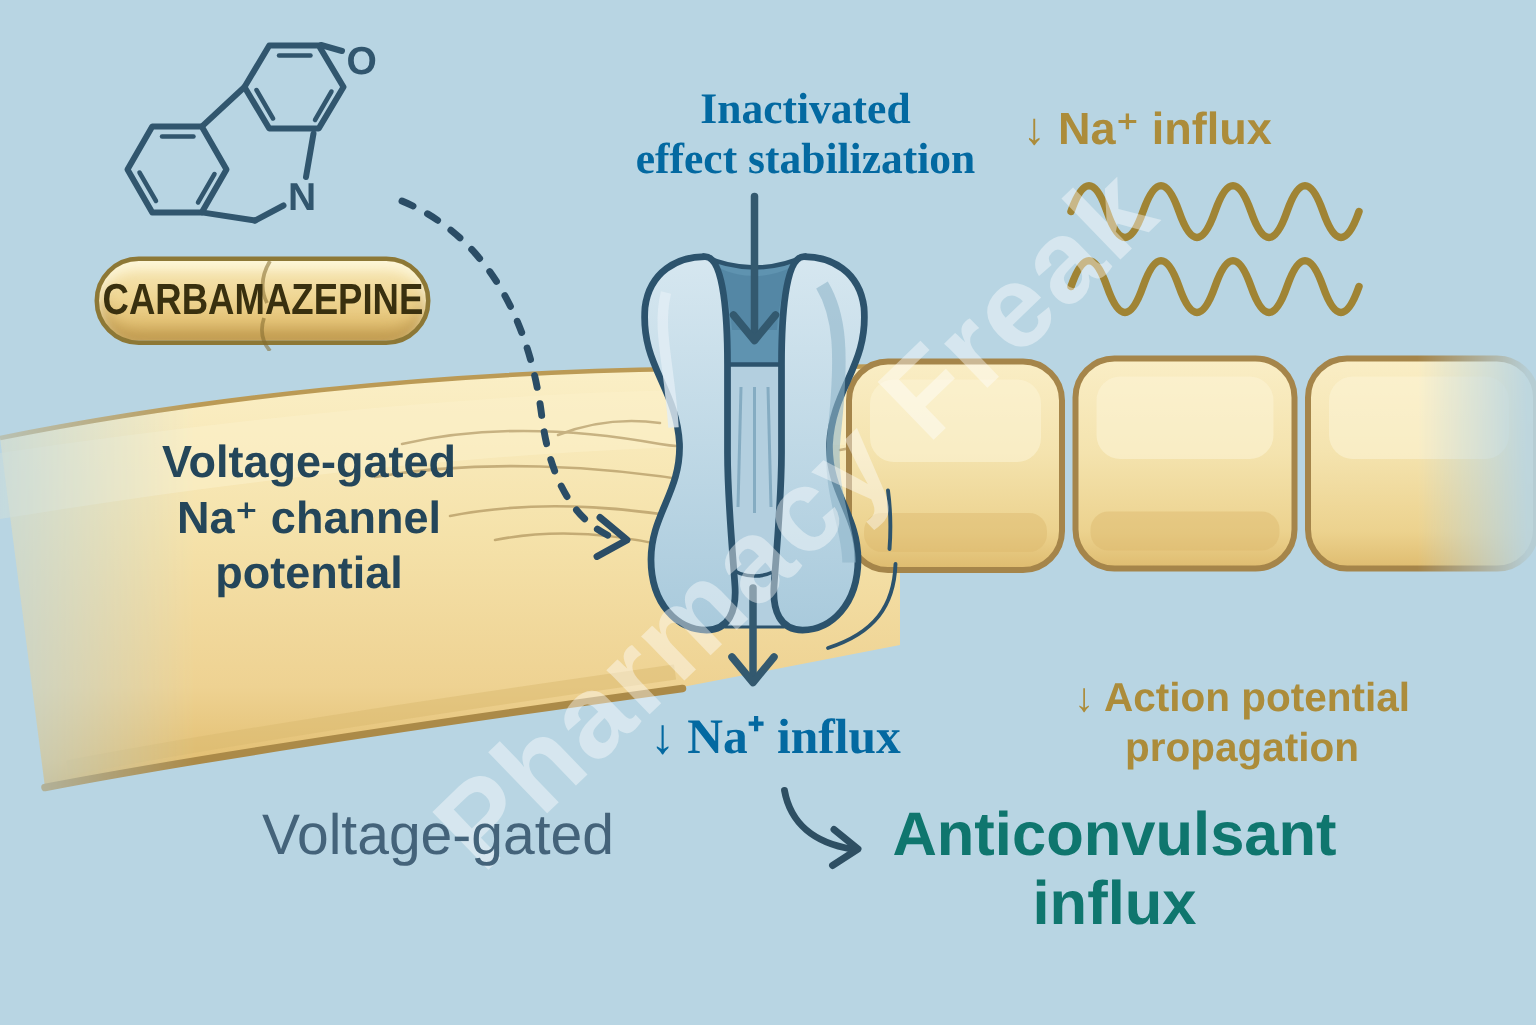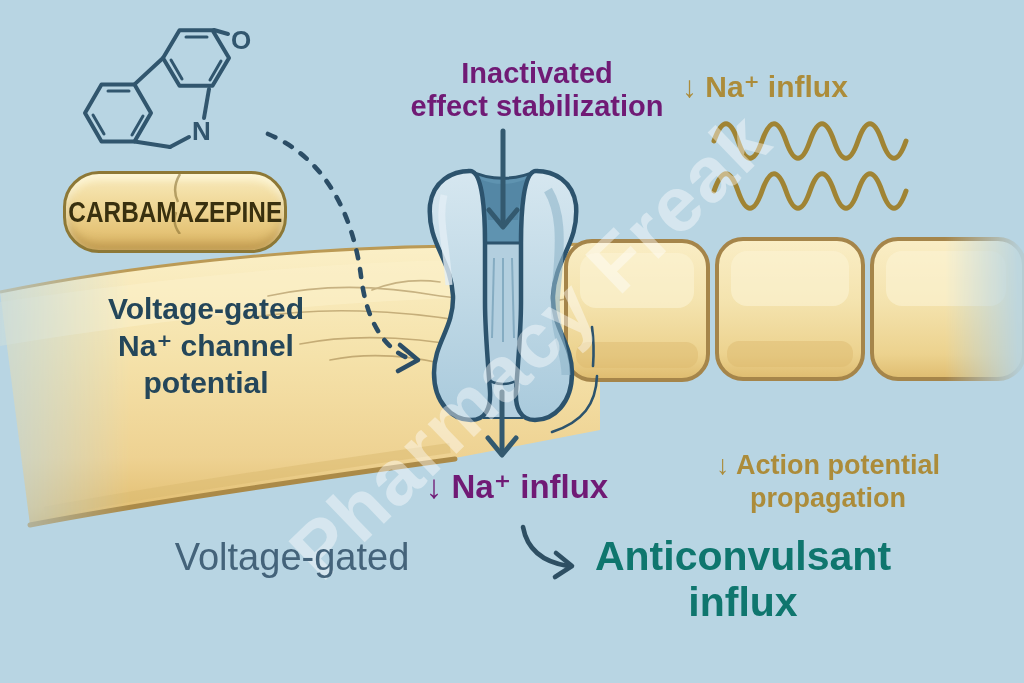--- a/index.html
+++ b/index.html
@@ -6,21 +6,21 @@
   #stage{
     position:relative;
     width:1024px;height:683px;
     overflow:hidden;
     background:#b8d5e3;
     font-family:"Liberation Sans","DejaVu Sans",sans-serif;
   }
   #art{position:absolute;left:0;top:0;z-index:1;}
   .label{position:absolute;z-index:3;text-align:center;white-space:nowrap;}
   .label .ln{display:block;}
-  .dark{color:#701a75;}
+  .dark{color:#0369a1;font-family:Liberation Serif, serif;}
   .gold{color:#ac8c3a;}
   .soft{color:#44637a;}
 
   .lbl-inactivated{left:537px;top:57px;transform:translateX(-50%);
     font-size:29px;font-weight:700;line-height:33px;}
   .lbl-na-top{left:682px;top:69px;font-size:30px;font-weight:600;}
   .lbl-axon{left:206px;top:290px;transform:translateX(-50%);
     font-size:30px;font-weight:700;line-height:37px;color:#24465a;}
   .lbl-na-bottom{left:517px;top:467px;transform:translateX(-50%);
     font-size:33px;font-weight:600;}
@@ -36,21 +36,21 @@
     left:160px;top:295px;width:740px;height:100px;
     display:flex;align-items:center;justify-content:center;
     transform:rotate(-44deg);
     font-size:78px;font-weight:700;letter-spacing:2px;
     color:rgba(255,255,255,0.42);
     pointer-events:none;white-space:nowrap;
   }
 
   .capsule{
     position:absolute;z-index:2;
-    left:63px;top:171px;width:224px;height:82px;
+    left:63px;top:171px;width:224px;height:59px;
     border:3.5px solid #8d7836;border-radius:36px;
     background:linear-gradient(#f8eabc 0%,#f2d astronomy 0%,#efd694 45%,#e5c478 75%,#d9b364 100%);
     background:linear-gradient(#f8eabc 0%,#efd694 45%,#e5c478 75%,#d9b364 100%);
     box-shadow:inset 0 5px 8px rgba(255,250,225,.85), inset 0 -7px 10px rgba(160,122,50,.45);
     box-sizing:border-box;
     display:flex;align-items:center;justify-content:center;
   }
   .capsule-label{
     font-size:29px;font-weight:700;color:#39300f;
     transform:scaleX(.84);letter-spacing:0px;white-space:nowrap;

